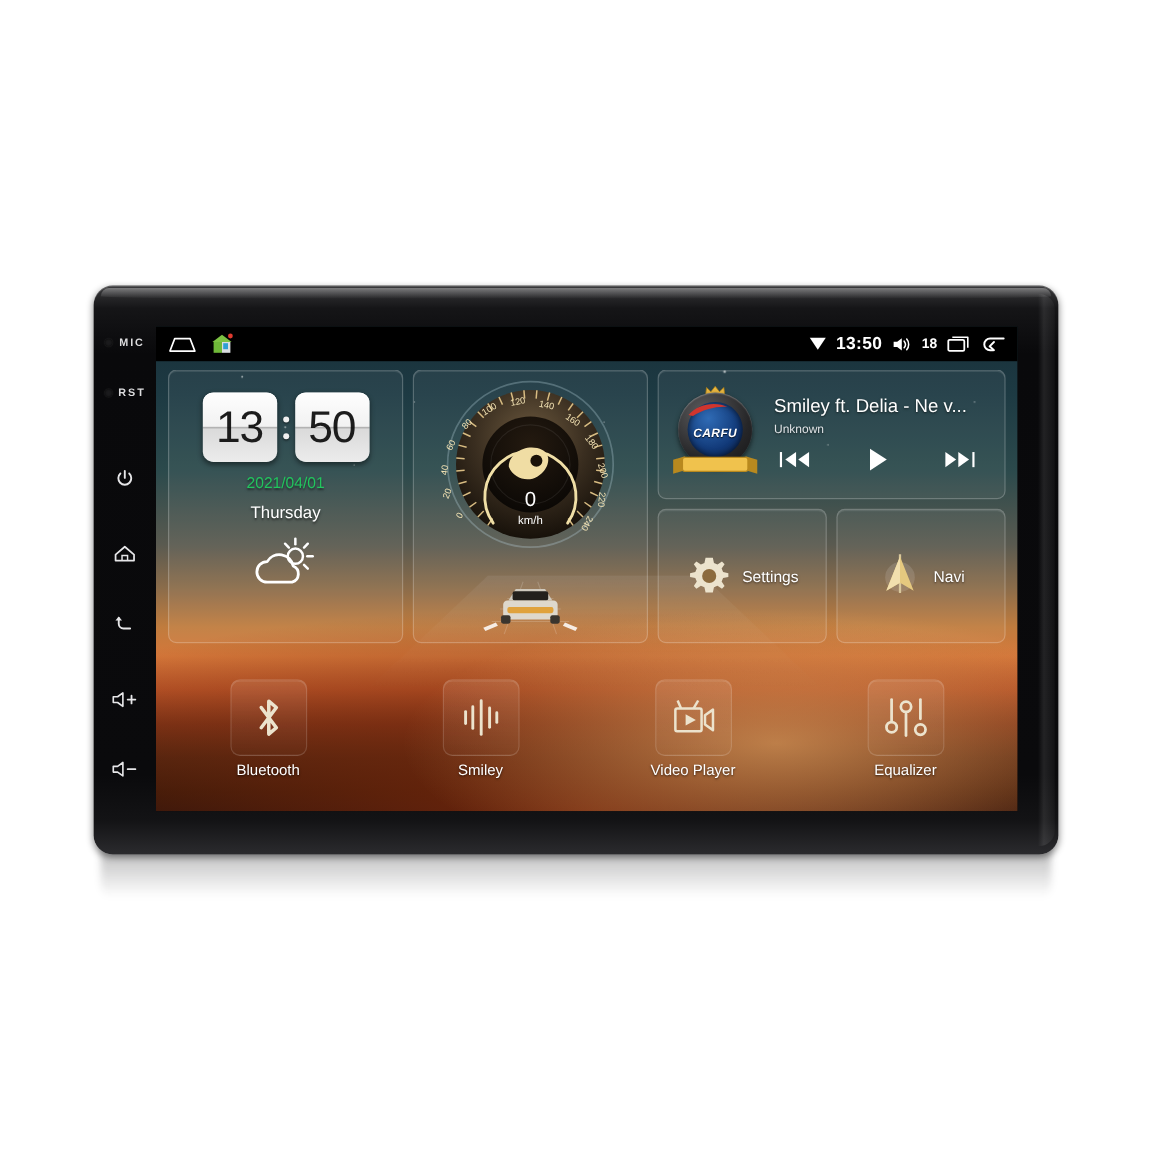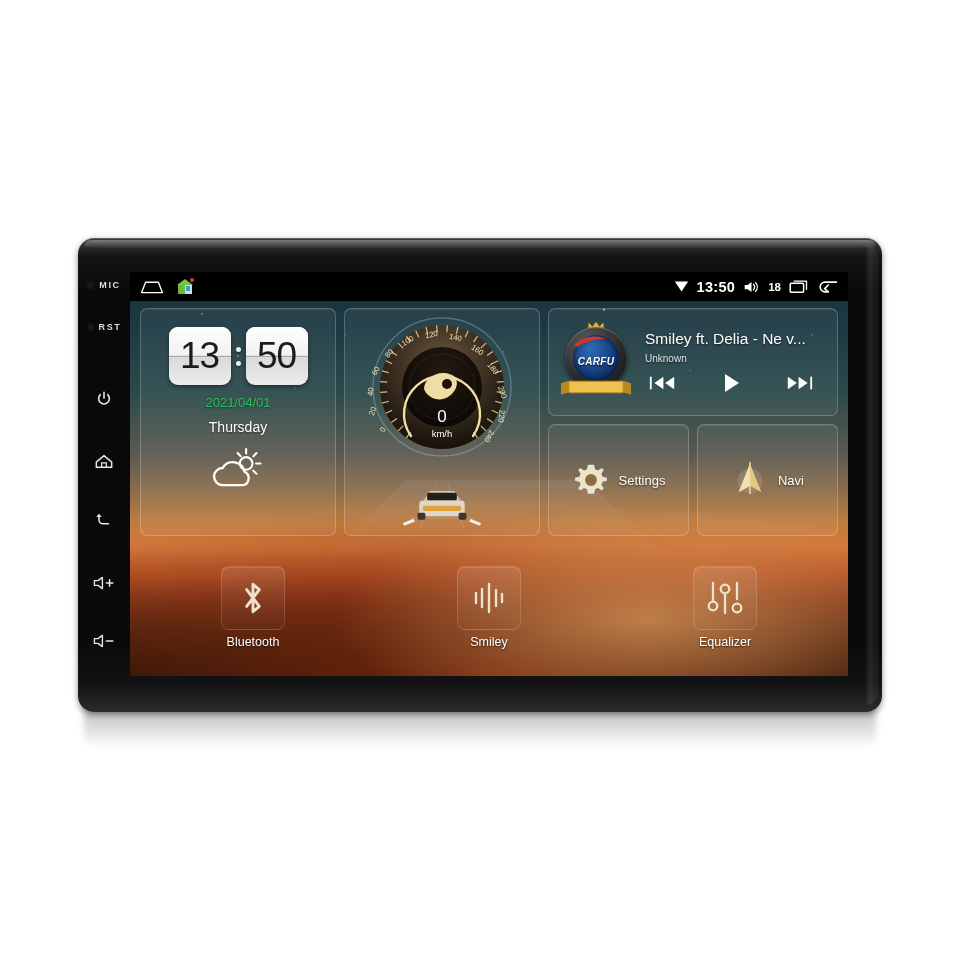--- a/index.html
+++ b/index.html
@@ -543,20 +543,34 @@
                 <line x1="18" y1="4" x2="18" y2="32"></line>
                 <line x1="25" y1="10" x2="25" y2="26"></line>
                 <line x1="31" y1="14" x2="31" y2="22"></line>
               </g>
             </svg>
           </div>
           <div class="app-label">Smiley</div>
         </div>
 
 
+        <div class="app">
+          <div class="app-ico">
+            <svg width="38" height="36" viewBox="0 0 40 36">
+              <g stroke="#ece3cd" stroke-width="2.2" fill="none" stroke-linejoin="round">
+                <rect x="4" y="10" width="23" height="20" rx="1.5"></rect>
+                <path d="M30 16 L37 11 L37 29 L30 24 Z"></path>
+                <path d="M9 10 L6 3"></path>
+                  <path d="M20 10 L24 3"></path>
+              </g>
+              <path d="M13 15 L22 20 L13 25 Z" fill="#ece3cd"></path>
+            </svg>
+          </div>
+          <div class="app-label">Video Player</div>
+        </div>
 
         <div class="app">
           <div class="app-ico">
             <svg width="38" height="38" viewBox="0 0 38 38">
               <g stroke="#ece3cd" stroke-width="2.3" fill="none" stroke-linecap="round">
                 <line x1="7" y1="4" x2="7" y2="22"></line>
                   <circle cx="7" cy="27" r="4.3"></circle>
                 <line x1="19" y1="16" x2="19" y2="34"></line>
                   <circle cx="19" cy="10" r="4.3"></circle>
                 <line x1="31" y1="4" x2="31" y2="20"></line>

